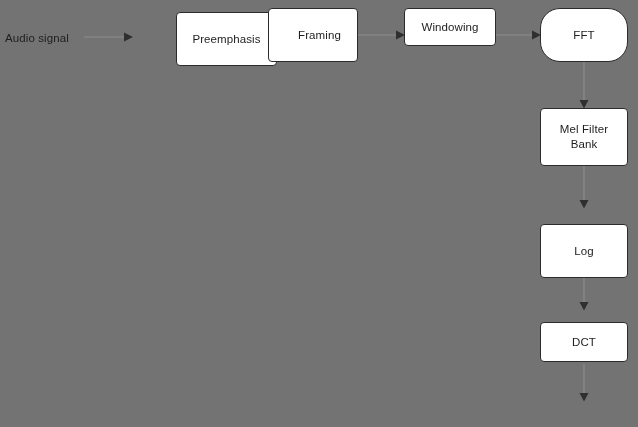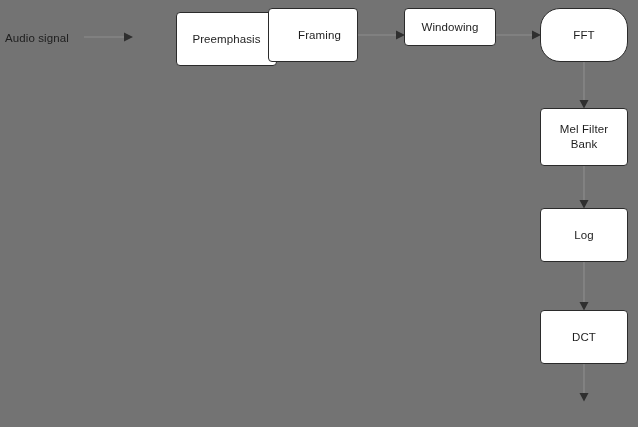--- a/index.html
+++ b/index.html
@@ -126,22 +126,22 @@
   </div>
 
   <div class="node" style="left:540px; top:8px; width:88px; height:54px;border-radius:20px;">
     <span>FFT</span>
   </div>
 
   <div class="node" style="left:540px; top:108px; width:88px; height:58px;text-align:center;">
     <span style="max-width:64px;">Mel Filter Bank</span>
   </div>
 
-  <div class="node" style="left:540px; top:208px; width:88px; height:54px;">
+  <div class="node" style="left:540px; top:224px; width:88px; height:54px;">
     <span>Log</span>
   </div>
 
-  <div class="node" style="left:540px; top:310px; width:88px; height:54px;">
+  <div class="node" style="left:540px; top:322px; width:88px; height:40px;">
     <span>DCT</span>
   </div>
 
 
 </div>
 
 </body></html>

